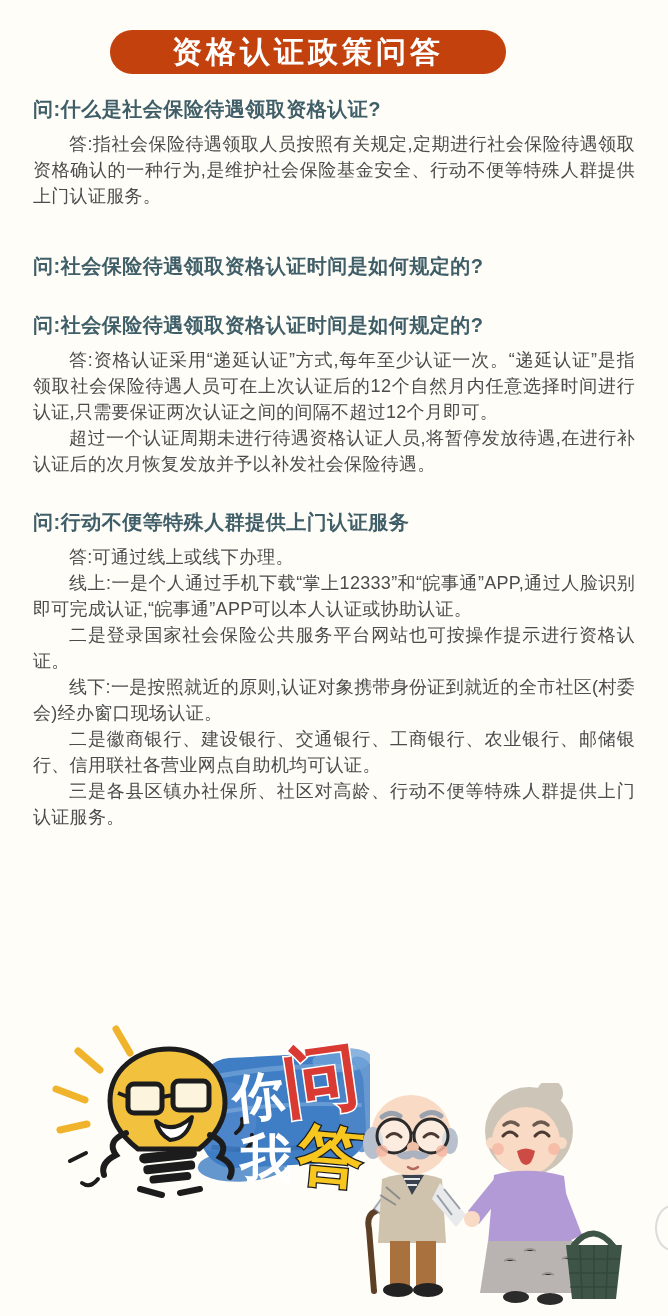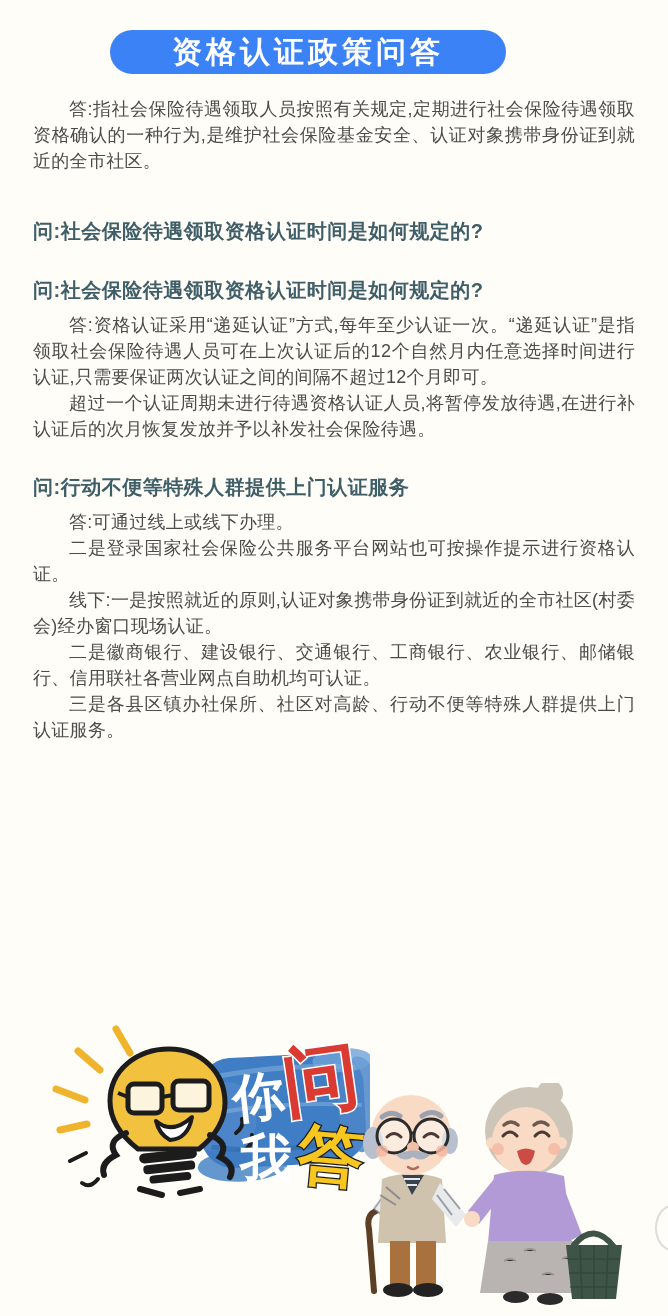--- a/index.html
+++ b/index.html
@@ -2,21 +2,21 @@
 <html><head>
 <meta charset="utf-8">
 <style>
   html,body{margin:0;padding:0;background:#ffffff;}
   .page{
     position:relative;width:668px;height:1316px;background:#fffdf7;
     overflow:hidden;font-family:"Liberation Sans",sans-serif;
   }
   .banner{
     position:absolute;left:110px;top:30px;width:396px;height:44px;
-    background:#3b82f6;border-radius:23px;
+    background:#c2410c;border-radius:23px;
     display:flex;align-items:center;justify-content:center;
   }
   .banner-text{
     color:#ffffff;font-size:30px;font-weight:bold;letter-spacing:4px;line-height:1;
   }
   .content{position:absolute;left:33px;top:96px;width:602px;}
   .qa-section{margin:0 0 32px 0;}
   .qa-section.first{margin-bottom:44px;}
   .q{
     margin:0 0 8px 0;font-size:20px;font-weight:bold;color:#3f5e68;
@@ -40,36 +40,38 @@
 
 <div class="page">
 
   <div class="banner">
     <span class="banner-text">资格认证政策问答</span>
   </div>
 
   <div class="content">
 
     <section class="qa-section first">
-      <p class="a">答:指社会保险待遇领取人员按照有关规定,定期进行社会保险待遇领取资格确认的一种行为,是维护社会保险基金安全、认证对象携带身份证到就近的全市社区。</p>
+      <h2 class="q">问:什么是社会保险待遇领取资格认证?</h2>
+      <p class="a">答:指社会保险待遇领取人员按照有关规定,定期进行社会保险待遇领取资格确认的一种行为,是维护社会保险基金安全、行动不便等特殊人群提供上门认证服务。</p>
     </section>
 
     <section class="qa-section">
       <h2 class="q">问:社会保险待遇领取资格认证时间是如何规定的?</h2>
     </section>
 
     <section class="qa-section">
       <h2 class="q">问:社会保险待遇领取资格认证时间是如何规定的?</h2>
       <p class="a">答:资格认证采用“递延认证”方式,每年至少认证一次。“递延认证”是指领取社会保险待遇人员可在上次认证后的12个自然月内任意选择时间进行认证,只需要保证两次认证之间的间隔不超过12个月即可。</p>
       <p class="a">超过一个认证周期未进行待遇资格认证人员,将暂停发放待遇,在进行补认证后的次月恢复发放并予以补发社会保险待遇。</p>
     </section>
 
     <section class="qa-section">
       <h2 class="q">问:行动不便等特殊人群提供上门认证服务</h2>
       <p class="a">答:可通过线上或线下办理。</p>
+      <p class="a">线上:一是个人通过手机下载“掌上12333”和“皖事通”APP,通过人脸识别即可完成认证,“皖事通”APP可以本人认证或协助认证。</p>
       <p class="a">二是登录国家社会保险公共服务平台网站也可按操作提示进行资格认证。</p>
       <p class="a">线下:一是按照就近的原则,认证对象携带身份证到就近的全市社区(村委会)经办窗口现场认证。</p>
       <p class="a">二是徽商银行、建设银行、交通银行、工商银行、农业银行、邮储银行、信用联社各营业网点自助机均可认证。</p>
       <p class="a">三是各县区镇办社保所、社区对高龄、行动不便等特殊人群提供上门认证服务。</p>
     </section>
 
   </div>
 
   <div class="illustration-area">
 

